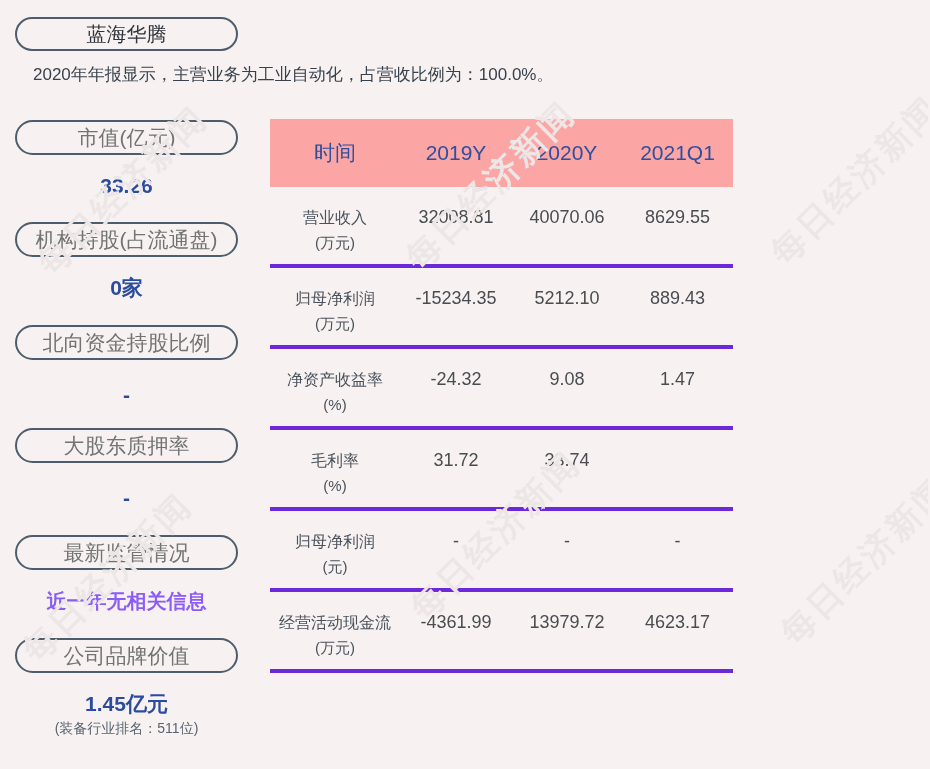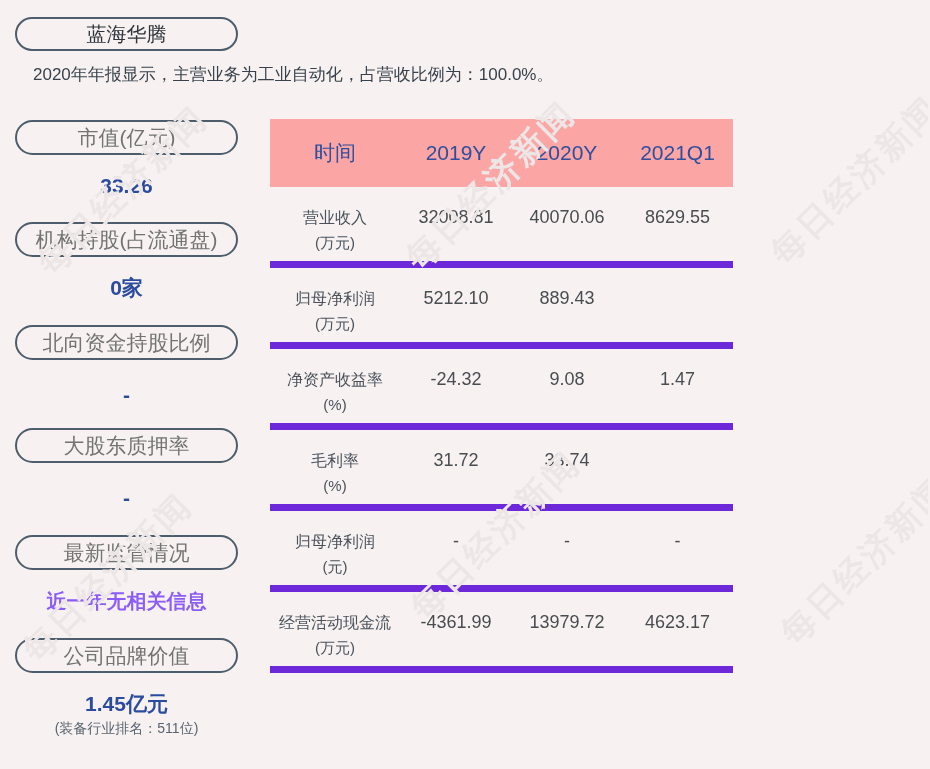--- a/index.html
+++ b/index.html
@@ -60,21 +60,21 @@
     background: #fca5a5;
     display: grid; grid-template-columns: 130px 112px 110px 111px;
     align-items: center;
   }
   .tbl-header .hcell {
     text-align: center; font-size: 21px; color: #2e4f9e;
   }
   .tbl-body { position: absolute; left: 270px; top: 187px; width: 463px; }
   .trow {
     height: 81px;
-    border-bottom: 7px solid #6d28d9;
+    border-bottom: 4px solid #6d28d9;
     display: grid; grid-template-columns: 130px 112px 110px 111px;
     padding-top: 18px;
   }
   .trow .lbl { text-align: center; color: #4b525c; font-size: 16px; line-height: 25px; }
   .trow .lbl .unit { font-size: 15px; }
   .trow .num { text-align: center; color: #494c50; font-size: 18px; line-height: 25px; }
 </style>
 </head>
 <body>
 
@@ -146,20 +146,21 @@
       <div class="num">32008.81</div>
       <div class="num">40070.06</div>
       <div class="num">8629.55</div>
     </div>
 
     <div class="trow">
       <div class="lbl">
         <div>归母净利润</div>
         <div class="unit">(万元)</div>
       </div>
+      <div class="num">-15234.35</div>
       <div class="num">5212.10</div>
       <div class="num">889.43</div>
     </div>
 
     <div class="trow">
       <div class="lbl">
         <div>净资产收益率</div>
         <div class="unit">(%)</div>
       </div>
       <div class="num">-24.32</div>

